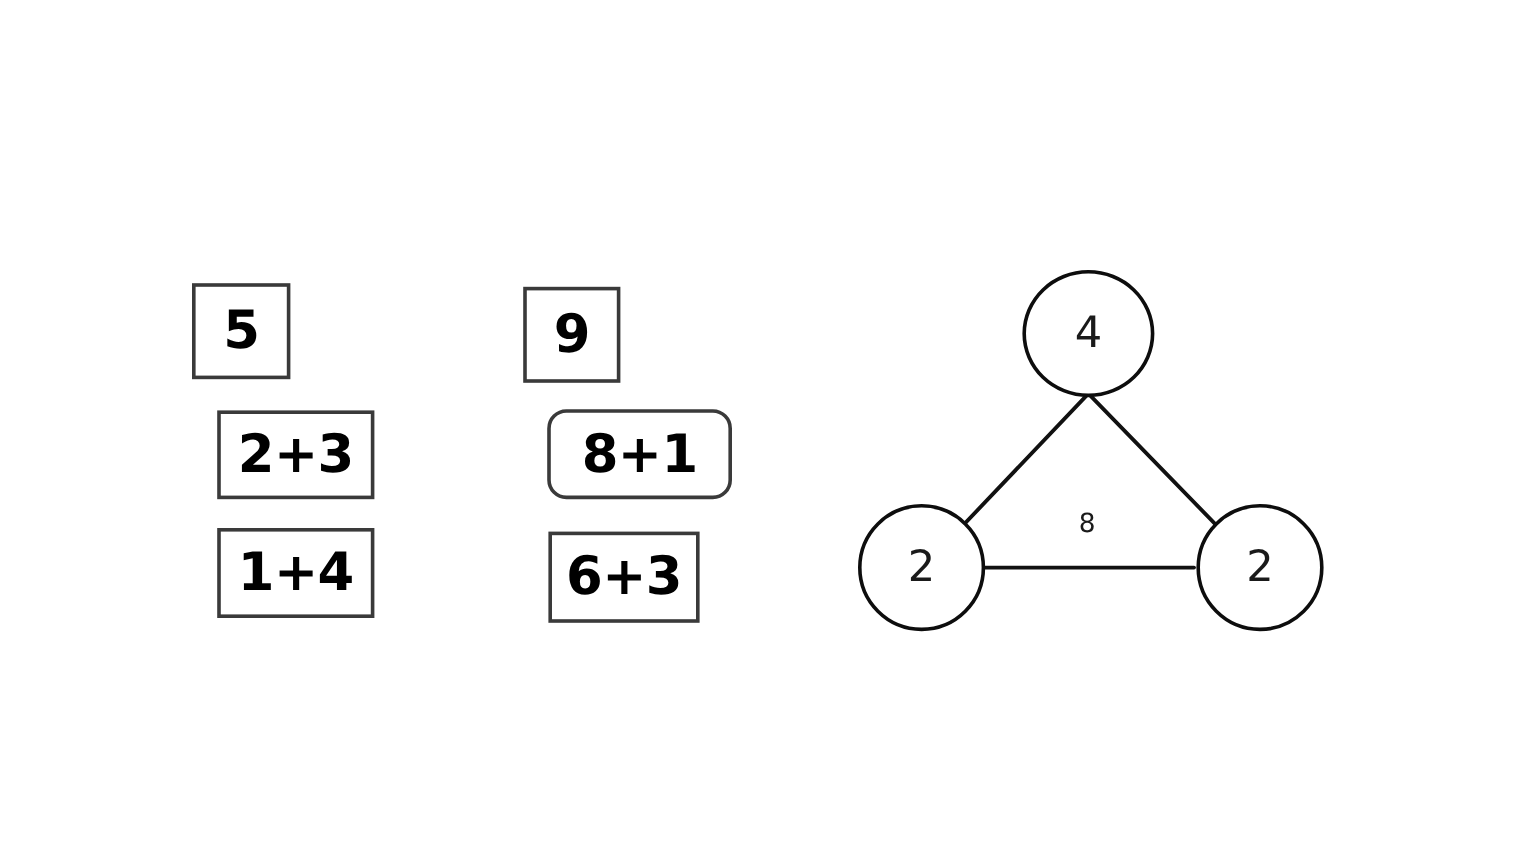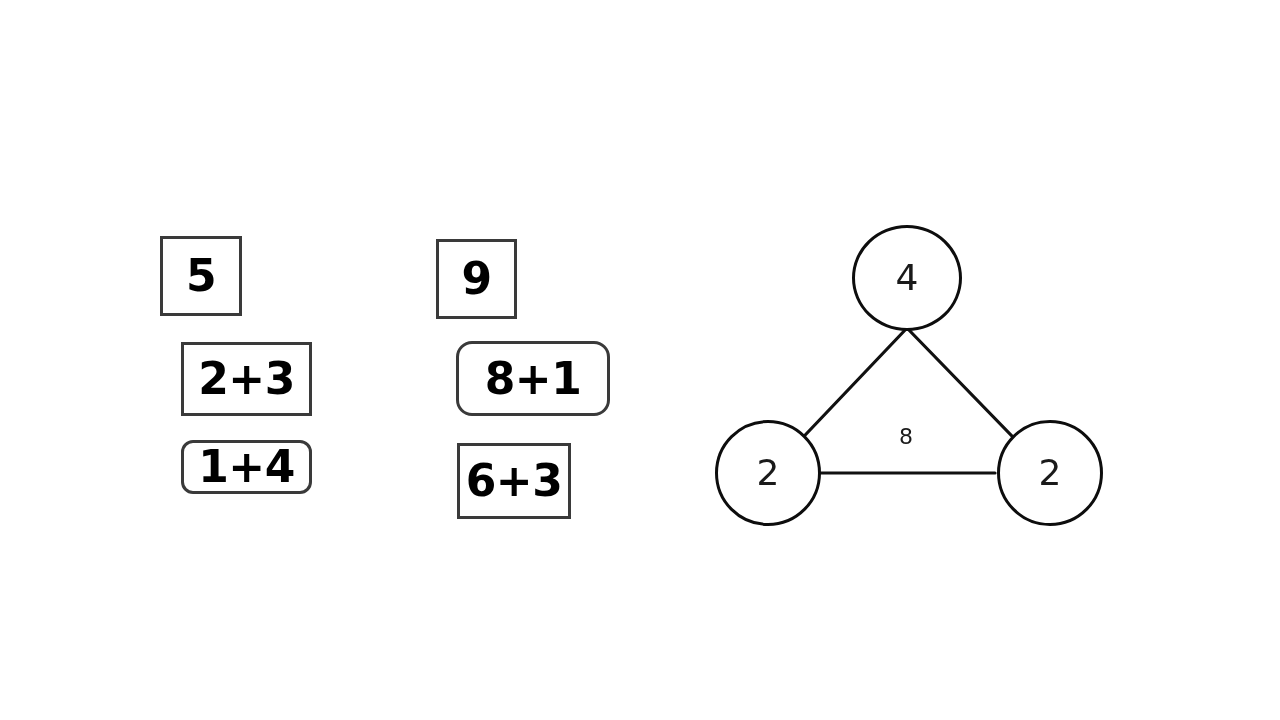--- a/index.html
+++ b/index.html
@@ -45,26 +45,26 @@
     font-size: 44px;
   }
   .card.expr {
     font-size: 44px;
     margin-left: 44px;
   }
 
   
   #card-result-left  { left: 160px; top: 236px; width: 82px;  height: 80px; }
   #card-expr-left-1  { left: 137px; top: 342px; width: 131px; height: 74px; }
-  #card-expr-left-2  { left: 137px; top: 440px; width: 131px; height: 54px; border-radius: 12px; }
+  #card-expr-left-2  { left: 137px; top: 440px; width: 131px; height: 75px; }
 
   
   #card-result-right { left: 436px; top: 239px; width: 81px;  height: 80px; }
   #card-expr-right-1 { left: 412px; top: 341px; width: 154px; height: 75px; border-radius: 16px; }
-  #card-expr-right-2 { left: 413px; top: 443px; width: 114px; height: 76px; }
+  #card-expr-right-2 { left: 413px; top: 443px; width: 126px; height: 76px; }
 
   
   #graph-panel {
     position: absolute;
     left: 690px;
     top: 200px;
     width: 440px;
     height: 360px;
   }
   #graph-edges {

